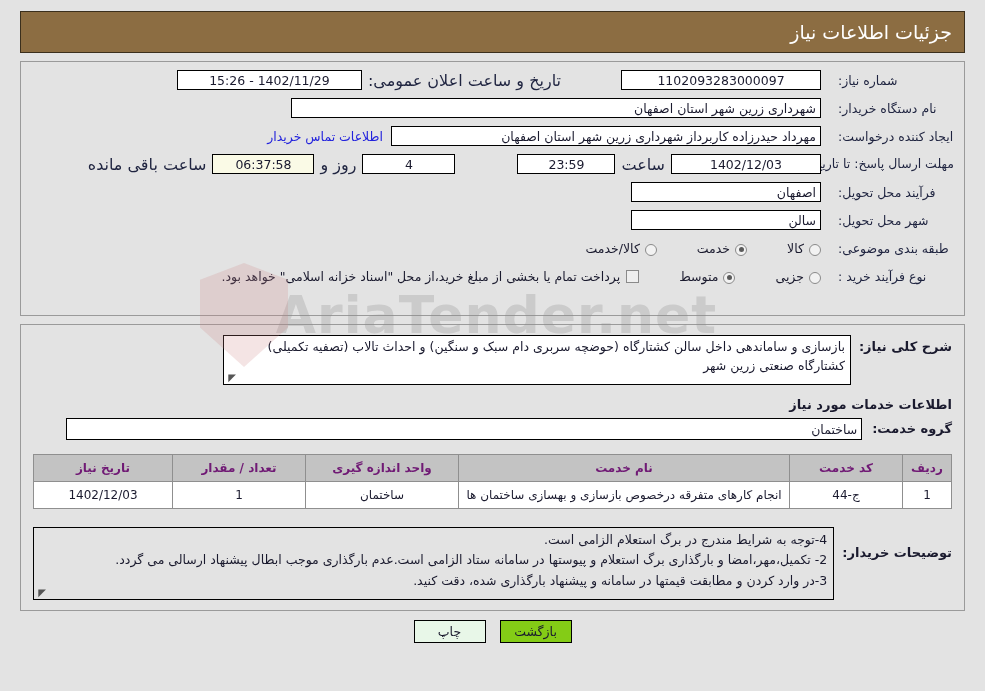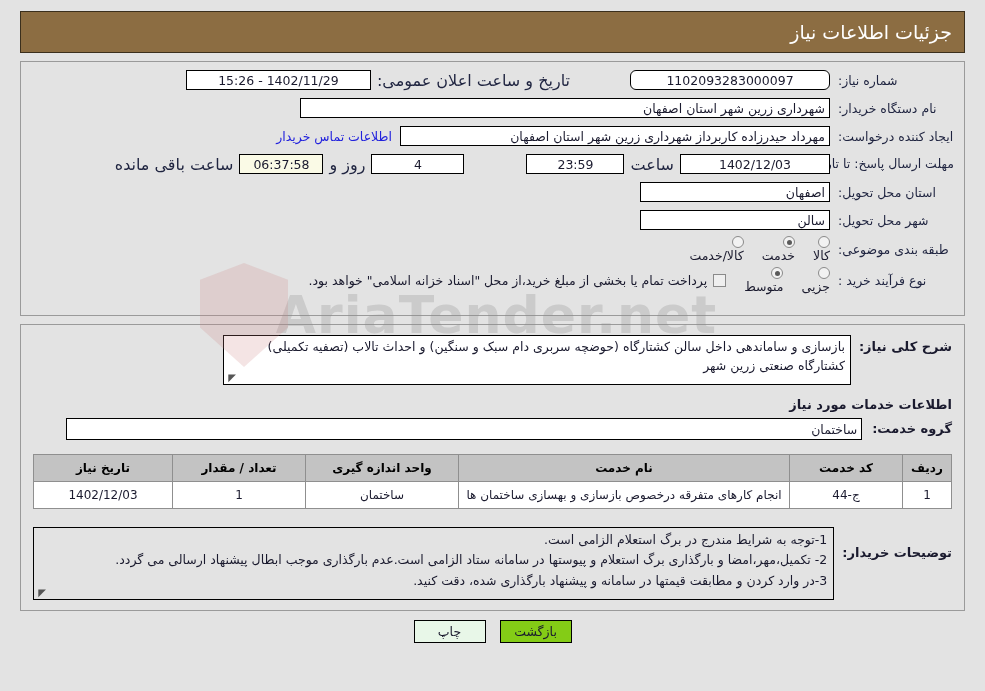--- a/index.html
+++ b/index.html
@@ -50,21 +50,21 @@
     display: flex;
     align-items: center;
     justify-content: flex-start;
     margin-bottom: 4px;
     min-height: 24px;
   }
   .lbl {
     text-align: left;
     font-size: 12.5px;
     color: #1f2440;
-    padding-left: 8px;
+    padding-left: 17px;
     white-space: nowrap;
   }
   .lbl.w140 { width: 116px; }
   .fld {
     background: #ffffff;
     border: 1px solid #000000;
     height: 20px;
     line-height: 20px;
     box-sizing: border-box;
     font-size: 12.5px;
@@ -85,21 +85,21 @@
   .link {
     color: #2222dd;
     font-size: 12.5px;
     padding: 0 8px;
     white-space: nowrap;
     cursor: pointer;
   }
 
   
   .radio-grp { display: flex; align-items: center; }
-  .radio-item { display: flex; align-items: flex-start; margin-left: 18px; flex-direction: column; }
+  .radio-item { display: flex; align-items: flex-end; margin-left: 40px; }
   .radio {
     width: 12px; height: 12px;
     border-radius: 50%;
     border: 1px solid #8a8a8a;
     background: #f2f2f2;
     box-sizing: border-box;
     display: inline-block;
     position: relative;
     margin-left: 5px;
   }
@@ -171,21 +171,21 @@
   
   .tbl-wrap { padding: 4px 12px 10px 12px; }
   table.items {
     width: 100%;
     border-collapse: collapse;
     font-size: 12px;
   }
   table.items th {
     background: #c3c3c3;
     border: 1px solid #8f8f8f;
-    color: #000000;
+    color: #701a75;
     font-weight: bold;
     height: 26px;
     padding: 0 6px;
     text-align: center;
     white-space: nowrap;
   }
   table.items td {
     background: #ffffff;
     border: 1px solid #8f8f8f;
     height: 26px;
@@ -278,21 +278,21 @@
 
 <div class="title-bar">
   <span class="title-text">جزئیات اطلاعات نیاز</span>
 </div>
 
 <div class="panel" style="height:255px;">
   <div class="form-rows">
 
     <div class="frow">
       <span class="lbl w140">شماره نیاز:</span>
-      <span class="fld" style="width:200px;border-radius:6px;">1102093283000097</span>
+      <span class="fld" style="width:200px;">1102093283000097</span>
       <span class="inline-lbl" style="padding-right:60px;">تاریخ و ساعت اعلان عمومی:</span>
       <span class="fld" style="width:185px;">1402/11/29 - 15:26</span>
     </div>
 
     <div class="frow">
       <span class="lbl w140">نام دستگاه خریدار:</span>
       <span class="fld rt" style="width:530px;">شهرداری زرین شهر استان اصفهان</span>
     </div>
 
     <div class="frow">
@@ -301,26 +301,26 @@
       <span class="link">اطلاعات تماس خریدار</span>
     </div>
 
     <div class="frow">
       <span class="lbl w140" style="line-height:1.25;">مهلت ارسال پاسخ: تا تاریخ:</span>
       <span class="fld" style="width:150px;">1402/12/03</span>
       <span class="inline-lbl">ساعت</span>
       <span class="fld" style="width:98px;">23:59</span>
       <span class="fld" style="width:93px;margin-right:62px;">4</span>
       <span class="inline-lbl">روز و</span>
-      <span class="fld timer" style="width:84px;text-align:center;">06:37:58</span>
+      <span class="fld timer" style="width:102px;text-align:center;">06:37:58</span>
       <span class="inline-lbl">ساعت باقی مانده</span>
     </div>
 
     <div class="frow">
-      <span class="lbl w140">استان محل تحویل:</span>
+      <span class="lbl w140">فرآیند محل تحویل:</span>
       <span class="fld rt" style="width:190px;">اصفهان</span>
     </div>
 
     <div class="frow">
       <span class="lbl w140">شهر محل تحویل:</span>
       <span class="fld rt" style="width:190px;">سالن</span>
     </div>
 
     <div class="frow">
       <span class="lbl w140">طبقه بندی موضوعی:</span>
@@ -399,21 +399,21 @@
           <td>1402/12/03</td>
         </tr>
       </tbody>
     </table>
   </div>
 
   <div class="notes-wrap">
     <div class="notes-row">
       <span class="notes-lbl">توضیحات خریدار:</span>
       <span class="notes-box" style="width:830px;">
-        <div>1-توجه به شرایط مندرج در برگ استعلام الزامی است.</div>
+        <div>4-توجه به شرایط مندرج در برگ استعلام الزامی است.</div>
         <div>2- تکمیل،مهر،امضا و بارگذاری برگ استعلام و پیوستها در سامانه ستاد الزامی است.عدم بارگذاری موجب ابطال پیشنهاد ارسالی می گردد.</div>
         <div>3-در وارد کردن و مطابقت قیمتها در سامانه و پیشنهاد بارگذاری شده، دقت کنید.</div>
         <span class="resize-grip">◤</span>
       </span>
     </div>
   </div>
 </div>
 
 <div class="btn-bar">
   <div class="btn back">بازگشت</div>

